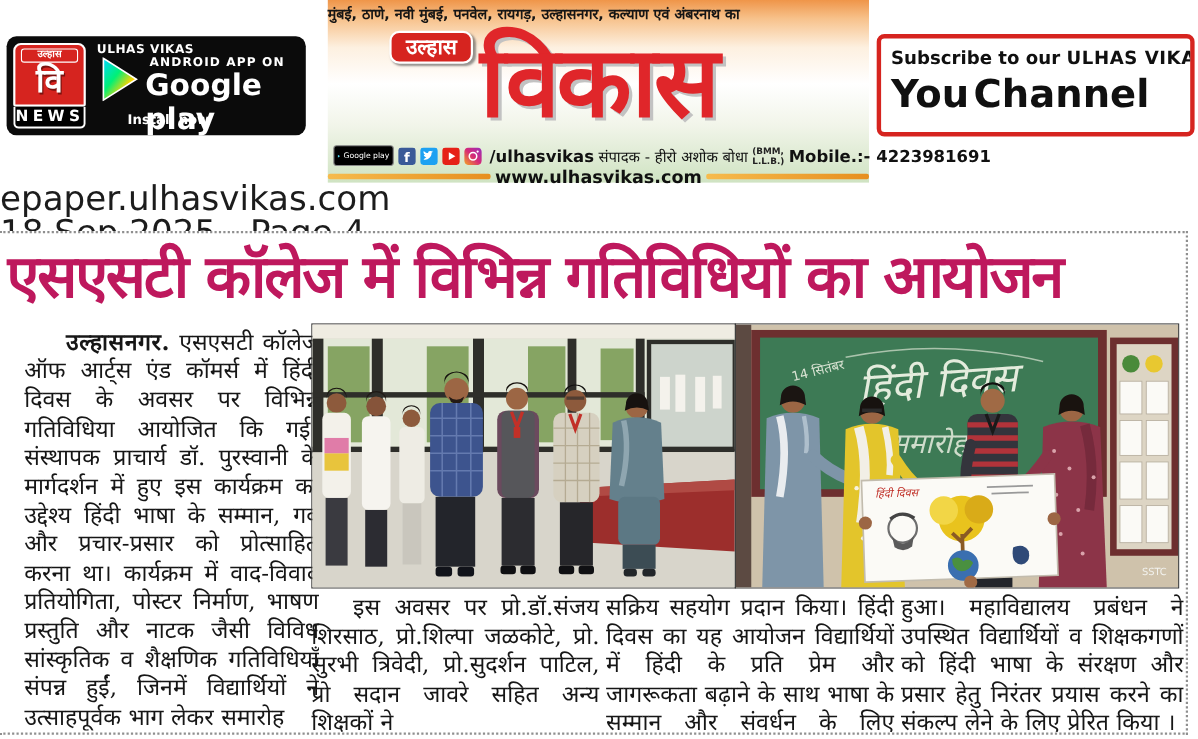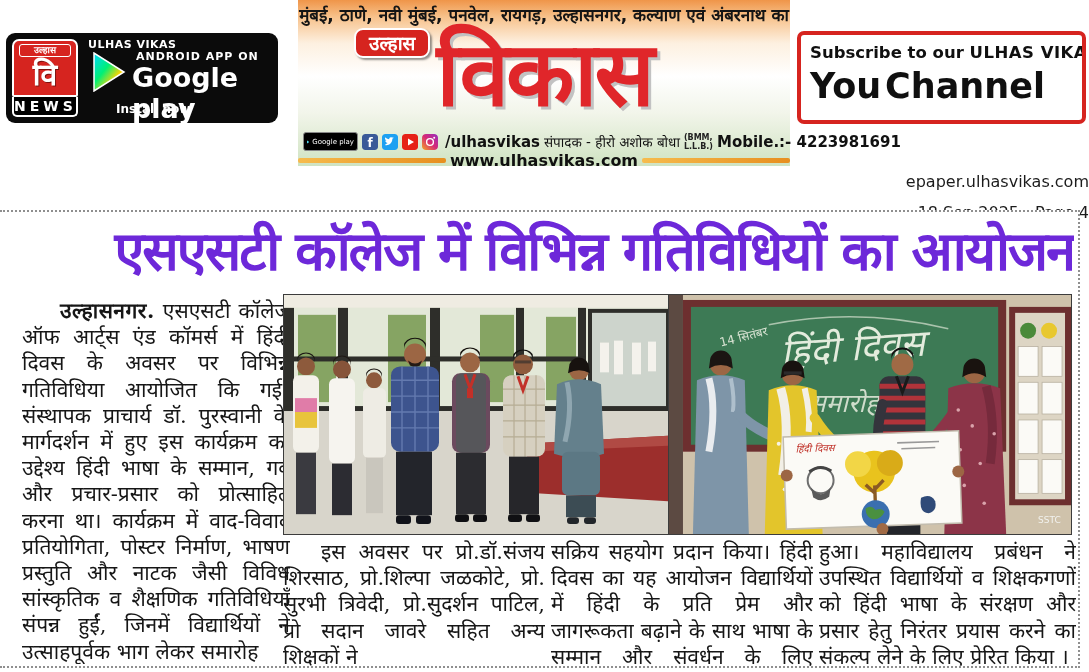--- a/index.html
+++ b/index.html
@@ -21,21 +21,21 @@
   .store{flex:1;color:#fff;position:relative;height:100%;}
   .store-brand{font-size:11px;font-weight:bold;letter-spacing:.5px;position:absolute;left:4px;top:0;}
   .play-tri{position:absolute;left:8px;top:14px;}
   .store-android{position:absolute;left:52px;top:12px;font-size:11px;font-weight:bold;letter-spacing:1px;}
   .store-gplay{position:absolute;left:48px;top:24px;font-size:27px;font-weight:600;}
   .store-install{position:absolute;left:32px;bottom:2px;font-size:12px;font-weight:bold;}
 
   
   #masthead{left:298px;top:0;width:492px;height:166px;
     background:linear-gradient(180deg,#ef9549 0%,#f7c18a 10%,#fdf0e0 26%,#ffffff 46%,#f2f5ea 68%,#cfe3c2 100%);}
-  .cities{text-align:center;font-size:17px;font-weight:bold;color:#151515;padding-top:3px;white-space:nowrap;}
+  .cities{text-align:left;font-size:13px;font-weight:bold;color:#151515;padding-top:3px;white-space:nowrap;}
   .tagline{position:absolute;right:8px;top:17px;font-size:23px;font-weight:bold;color:#151515;}
   .m-ulhas{position:absolute;left:56px;top:28px;background:#d6241f;color:#fff;font-size:19px;line-height:24px;
     font-weight:bold;padding:1px 13px;border-radius:9px;border:2px solid #fff;box-shadow:2px 2px 2px rgba(60,60,60,.55);}
   .m-vikas{position:absolute;left:0;top:18px;width:492px;text-align:center;font-size:89px;line-height:112px;
     font-weight:bold;color:#e0262a;letter-spacing:-3px;text-shadow:3px 3px 0 #c2c2c2;}
   .icon-strip{position:absolute;left:5px;right:5px;top:131px;height:21px;display:flex;align-items:center;gap:4px;}
   .gp-badge{width:55px;height:19px;background:#000;border:1px solid #888;border-radius:3px;color:#fff;
     display:flex;align-items:center;gap:3px;padding:0 3px;box-sizing:border-box;flex:0 0 auto;}
   .gp-badge-txt{font-size:7px;line-height:8px;white-space:nowrap;}
   .sicon{width:16px;height:16px;border-radius:3px;flex:0 0 auto;display:block;}
@@ -50,29 +50,29 @@
   
   #subscribe{left:797px;top:31px;width:289px;height:93px;border:4px solid #d6241f;border-radius:7px;
     background:#fff;box-sizing:border-box;display:flex;overflow:hidden;}
   .sub-text{flex:1;padding:8px 0 0 9px;white-space:nowrap;}
   .sub-line1{font-size:16.5px;font-weight:bold;color:#101010;}
   .sub-uv{font-weight:800;letter-spacing:.5px;}
   .sub-line2{display:flex;align-items:center;gap:4px;margin-top:4px;font-weight:800;font-size:35px;color:#101010;}
   .tube-box{background:#d6281e;color:#fff;border-radius:11px;padding:0 9px;line-height:44px;}
 
   
-  #epaper{left:0;right:0;top:166px;text-align:right;font-size:16px;line-height:31px;color:#1c1c1c;}
+  #epaper{left:0;right:0;top:166px;text-align:left;font-size:31px;line-height:31px;color:#1c1c1c;}
 
   
   #clip{left:0;top:210px;width:1080px;height:458px;box-sizing:border-box;background:#fff;
     border-top:2px dotted #8f8f8f;border-right:2px dotted #8f8f8f;border-bottom:2px dotted #8f8f8f;}
   #page-edge{left:0;top:212px;width:4px;height:454px;background:#e9e8e4;}
   .headline{position:absolute;left:6px;top:4px;width:1068px;font-size:54px;line-height:72px;font-weight:800;
-    color:#6d28d9;letter-spacing:-2px;white-space:nowrap;overflow:hidden;
-    font-family:"DejaVu Sans","Liberation Sans",sans-serif;text-align:right;}
+    color:#be185d;letter-spacing:-2px;white-space:nowrap;overflow:hidden;
+    font-family:"DejaVu Sans","Liberation Sans",sans-serif;}
   .bodycol{position:absolute;font-size:21px;line-height:26.2px;text-align:justify;color:#161616;
     font-family:"DejaVu Serif","Liberation Serif",serif;}
   .bodycol p{margin:0;}
   .indent{text-indent:38px;}
   .dateline{font-weight:bold;letter-spacing:.5px;}
   #col1{left:22px;top:86px;width:268px;height:366px;overflow:hidden;}
   #col2{left:283px;top:327px;width:262px;height:127px;overflow:hidden;}
   #col3{left:551px;top:327px;width:262px;height:127px;overflow:hidden;}
   #col4{left:819px;top:327px;width:257px;height:127px;overflow:hidden;}
   .photo{position:absolute;top:82px;height:241px;border:1px solid #3c3c3c;box-sizing:border-box;}

